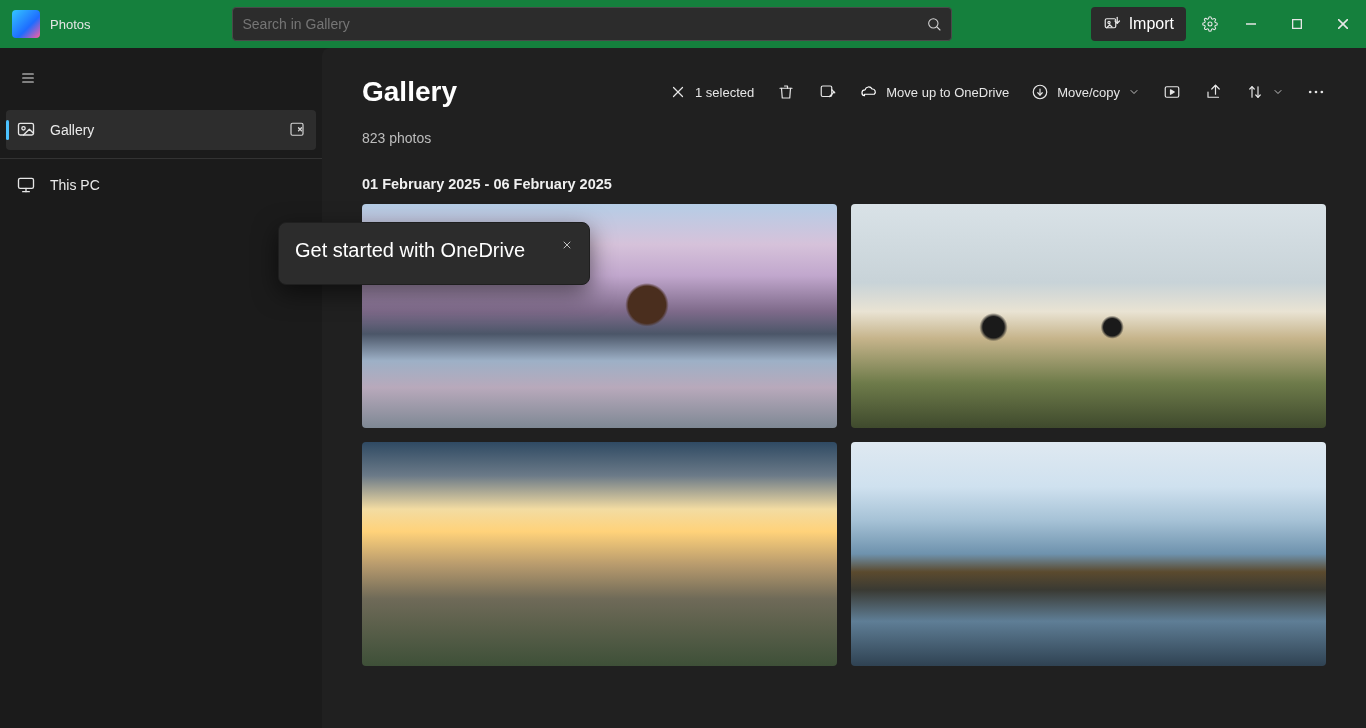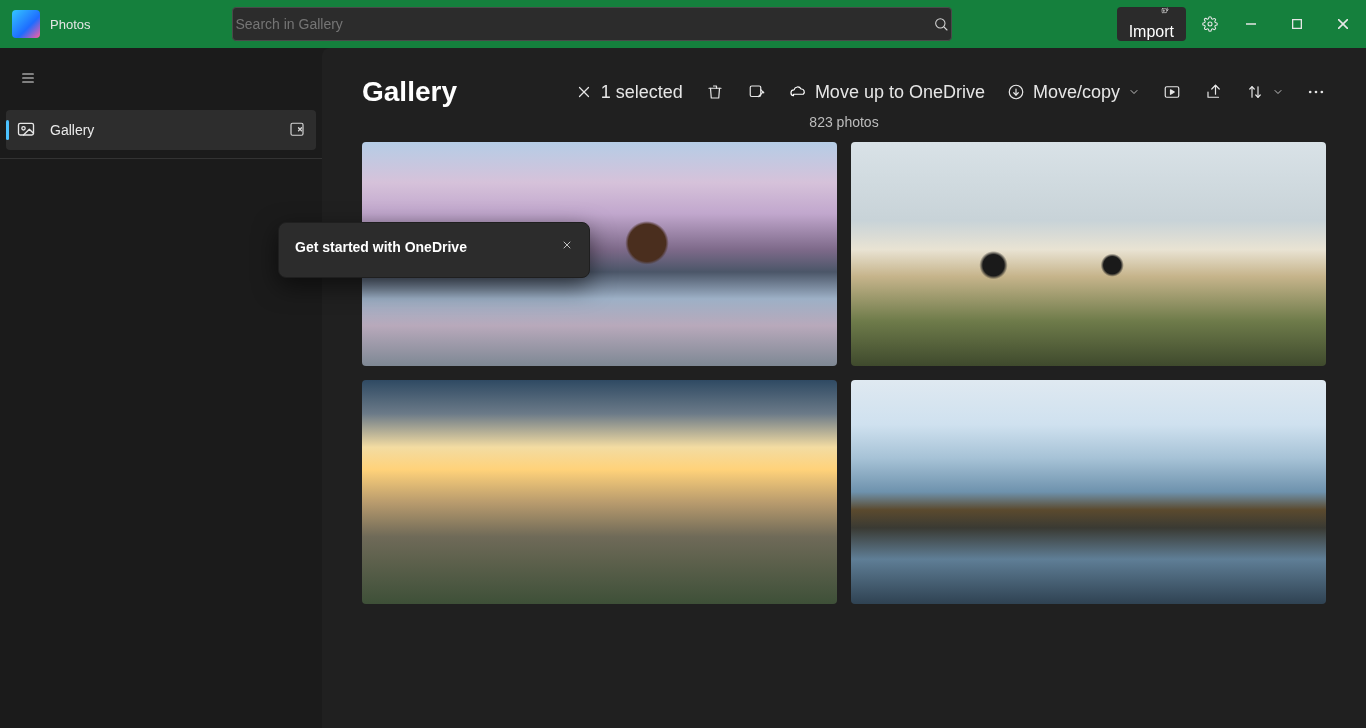--- a/index.html
+++ b/index.html
@@ -3,28 +3,28 @@
 <meta charset="utf-8">
 <style>
   * { box-sizing: border-box; margin: 0; padding: 0; }
   html, body { width: 1366px; height: 728px; overflow: hidden; background:#1b1b1b; font-family: "Segoe UI", Arial, sans-serif; color:#fff; }
   
   .titlebar { height:48px; display:flex; align-items:center; background:#15803d; }
   .titlebar .app-icon { width:28px; height:28px; margin-left:12px; border-radius:4px;
     background:linear-gradient(135deg,#34c6ff 0%,#1e6cff 60%,#ff5ea0 100%); }
   .titlebar .app-name { margin-left:10px; font-size:13px; color:#e6e6e6; }
   .searchbox { flex:0 0 720px; margin-left:142px; height:34px; background:#2c2c2c; border:1px solid #4a4a4a;
-    border-radius:4px; display:flex; align-items:center; padding:0 2px; }
+    border-radius:4px; display:flex; align-items:center; padding:0 9px; }
   .searchbox input { flex:1; background:transparent; border:0; outline:0; color:#cfcfcf; font-size:14px; }
   .searchbox .sicon { width:16px; height:16px; opacity:.9; }
   .title-spacer { flex:1; }
   .title-btn { height:48px; display:flex; align-items:center; justify-content:center; padding:0 10px; color:#e6e6e6; }
   .title-btn svg { width:16px; height:16px; }
-  .import-btn { height:34px; margin:0 6px; padding:0 12px; display:flex; align-items:flex-end; gap:8px;
-    background:#2b2b2b; border-radius:4px;flex-direction:column; }
+  .import-btn { height:34px; margin:0 6px; padding:0 12px; display:flex; align-items:center; gap:8px;
+    background:#2b2b2b; border-radius:4px; }
   .import-btn svg{width:18px;height:18px;}
   .winbtn { width:46px; height:48px; display:flex; align-items:center; justify-content:center; }
   .winbtn svg{width:10px;height:10px;}
   
   .body { display:flex; height:680px; }
   
   .sidebar { width:322px; background:#1b1b1b; display:flex; flex-direction:column; padding-top:12px; position:relative;}
   .hamburger { width:40px; height:36px; margin-left:8px; margin-bottom:14px; display:flex; align-items:center; justify-content:center; border-radius:4px; }
   .hamburger svg{width:16px;height:16px;}
   .nav-item { height:40px; margin:0 6px 2px 6px; padding:0 10px; display:flex; align-items:center; gap:14px;
@@ -36,44 +36,44 @@
   .nav-sep{height:1px;background:#333;margin:6px 0;}
   .od-dot{width:18px;height:18px;border-radius:50%;background:#3a3a3a;margin-left:auto;display:flex;align-items:center;justify-content:center;}
   .od-dot svg{width:10px;height:10px;opacity:.9;}
   
   .sidegrip{position:absolute;right:-6px;top:332px;width:6px;height:28px;background:#3c3c3c;border-radius:3px;}
   
   .main { flex:1; background:#202020; border-top-left-radius:8px; position:relative; padding:28px 40px 0 40px; overflow:hidden;}
   .gallery-head{display:flex;align-items:center;}
   .gallery-title{font-size:28px;font-weight:600;}
   .toolbar{margin-left:auto;display:flex;align-items:center;gap:22px;}
-  .tool{display:flex;align-items:center;gap:8px;font-size:18px;color:#e6e6e6;}
+  .tool{display:flex;align-items:center;gap:8px;font-size:13px;color:#e6e6e6;}
   .tool svg{width:18px;height:18px;}
   .tool.iconbtn{width:20px;justify-content:center;}
   .tool.more svg{width:20px;height:20px;}
-  .subtitle{margin-top:6px;color:#bdbdbd;font-size:14px;text-align:center;}
+  .subtitle{margin-top:22px;color:#bdbdbd;font-size:14px;}
   .daterow{margin-top:30px;font-size:14.5px;font-weight:600;color:#f0f0f0;}
   .grid{margin-top:12px;display:grid;grid-template-columns:1fr 1fr;gap:14px;}
   .thumb{height:224px;border-radius:4px;background:#333;overflow:hidden;}
   
   .p1{background:
       radial-gradient(circle at 60% 45%,#4a2e1e 0 6%,transparent 7%),
       linear-gradient(180deg,#b5cde6 0%,#d6c2da 18%,#c1a7cd 32%,#7e6a8a 48%,#4b5668 58%,#9db0c6 70%,#b8a9bb 82%,#7e8894 100%);}
   .p2{background:
       radial-gradient(circle at 30% 55%,#1a1a1a 0 3%,transparent 4%),
       radial-gradient(circle at 55% 55%,#1a1a1a 0 3%,transparent 4%),
       linear-gradient(180deg,#d9e2e7 0%,#c8d3d8 35%,#e9e3d3 48%,#c6b48b 60%,#6e7b4a 80%,#3f4a2d 100%);}
   .p3{background:
       linear-gradient(180deg,#2f4a63 0%,#6b7a88 15%,#f3dca2 30%,#ffd27a 40%,#b79a6d 55%,#6f6a58 70%,#3e5038 100%);}
   .p4{background:
       linear-gradient(180deg,#dfe9f1 0%,#cfe1ef 20%,#a6c2d6 35%,#6e92ad 50%,#5b4a2e 58%,#3a3a33 66%,#5f7e96 80%,#2f4252 100%);}
   
   .flyout{position:absolute;left:278px;top:222px;width:312px;background:#2c2c2c;border:1px solid #1f1f1f;border-radius:8px;
     box-shadow:0 8px 24px rgba(0,0,0,.55);padding:16px 44px 18px 16px;z-index:50;}
-  .flyout .ft{font-size:14px;font-weight:700;margin-bottom:4px;}
+  .flyout .ft{font-size:20px;font-weight:400;margin-bottom:4px;}
   .flyout .fb{font-size:13.5px;color:#d6d6d6;line-height:1.35;}
   .flyout .fx{position:absolute;top:10px;right:10px;width:24px;height:24px;display:flex;align-items:center;justify-content:center;border-radius:4px;}
   .flyout .fx svg{width:12px;height:12px;}
   
   svg{stroke:#e6e6e6;fill:none;stroke-width:1.6;stroke-linecap:round;stroke-linejoin:round;}
   .cloud-blue svg{stroke:#2f95ff;fill:#2f95ff;}
   .cloud-white svg{stroke:#fff;}
 </style>
 </head>
 <body>
@@ -150,20 +150,28 @@
           <rect x="4" y="3" width="16" height="16" rx="2"></rect>
           <path d="M14 9l4 4"></path>
           <path d="M18 9l-4 4"></path>
         </svg>
     </div>
 
 
     <div class="nav-sep"></div>
 
 
+    <div class="nav-item">
+      <svg class="icon" viewBox="0 0 24 24">
+          <rect x="3" y="4" width="18" height="12" rx="2"></rect>
+          <line x1="8" y1="20" x2="16" y2="20"></line>
+          <line x1="12" y1="16" x2="12" y2="20"></line>
+        </svg>
+      <span>This PC</span>
+    </div>
 
     <div class="sidegrip"></div>
   </div>
 
   <div class="main">
 
     <div class="gallery-head">
       <div class="gallery-title">Gallery</div>
 
       <div class="toolbar">
@@ -234,20 +242,21 @@
               <circle cx="5" cy="12" r="1.6"></circle>
               <circle cx="12" cy="12" r="1.6"></circle>
               <circle cx="19" cy="12" r="1.6"></circle>
             </svg>
         </div>
       </div>
     </div>
 
     <div class="subtitle">823 photos</div>
 
+    <div class="daterow">01 February 2025 - 06 February 2025</div>
 
     <div class="grid">
       <div class="thumb p1"></div>
       <div class="thumb p2"></div>
       <div class="thumb p3"></div>
       <div class="thumb p4"></div>
     </div>
   </div>
 </div>
 

